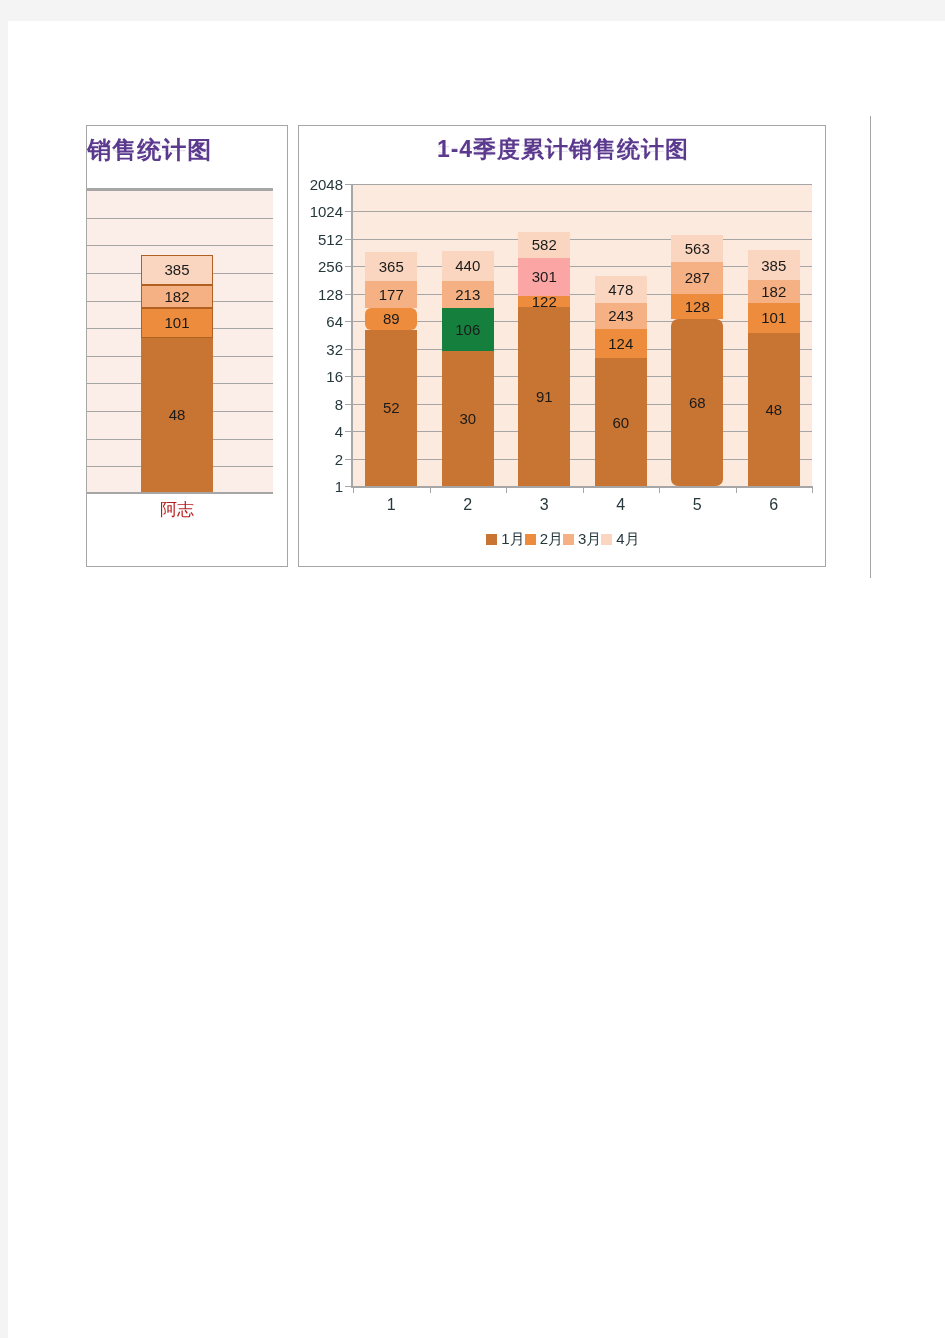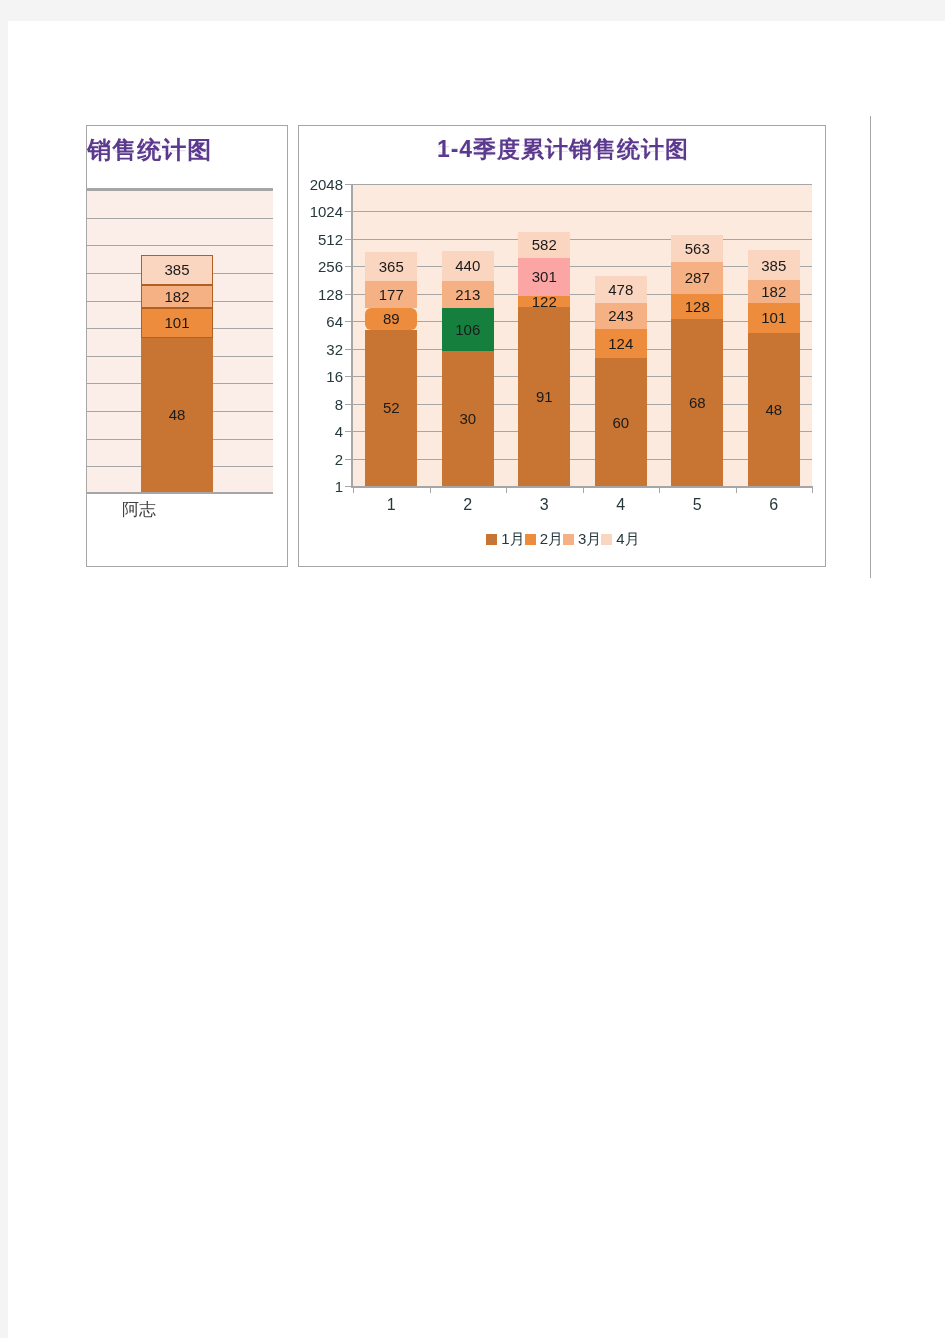--- a/index.html
+++ b/index.html
@@ -112,22 +112,23 @@
     position: absolute;
     left: 16px;
     top: 372px;
     width: 384px;
     height: 30px;
   }
   .lc-xlabel {
     position: absolute;
     top: 0;
     width: 110px;
+    text-align: center;
     font-size: 17px;
-    color: #404040;
+    color: #b91c1c;
   }
 
   
   #right-chart {
     left: 290px;
     top: 104px;
     width: 528px;
     height: 442px;
   }
   .rc-title {
@@ -380,21 +381,21 @@
           <div class="rc-seg" style="height: 38px; background: #fca5a5;">301</div>
           <div class="rc-seg" style="height: 26.1163px; background: rgb(250, 214, 192);">582</div>
         </div>
         <div class="rc-bar" style="left: 241.75px; width: 52px;">
           <div class="rc-seg" style="height: 128px; background: rgb(200, 117, 51);">60</div>
           <div class="rc-seg" style="height: 28.7533px; background: rgb(237, 140, 60);">124</div>
           <div class="rc-seg" style="height: 26.6478px; background: rgb(245, 177, 131);">243</div>
           <div class="rc-seg" style="height: 26.7971px; background: rgb(250, 214, 192);">478</div>
         </div>
         <div class="rc-bar" style="left: 318.25px; width: 52px;">
-          <div class="rc-seg" style="height: 167.129px; background: rgb(200, 117, 51);">68</div>
+          <div class="rc-seg" style="height: 167.129px; background: rgb(200, 117, 51); border-radius: 7px;">68</div>
           <div class="rc-seg" style="height: 25.0533px; background: rgb(237, 140, 60);">128</div>
           <div class="rc-seg" style="height: 31.982px; background: rgb(245, 177, 131);">287</div>
           <div class="rc-seg" style="height: 26.6881px; background: rgb(250, 214, 192);">563</div>
         </div>
         <div class="rc-bar" style="left: 394.75px; width: 52px;">
           <div class="rc-seg" style="height: 153.333px; background: rgb(200, 117, 51);">48</div>
           <div class="rc-seg" style="height: 29.4656px; background: rgb(237, 140, 60);">101</div>
           <div class="rc-seg" style="height: 23.3249px; background: rgb(245, 177, 131);">182</div>
           <div class="rc-seg" style="height: 29.6762px; background: rgb(250, 214, 192);">385</div>
         </div>

